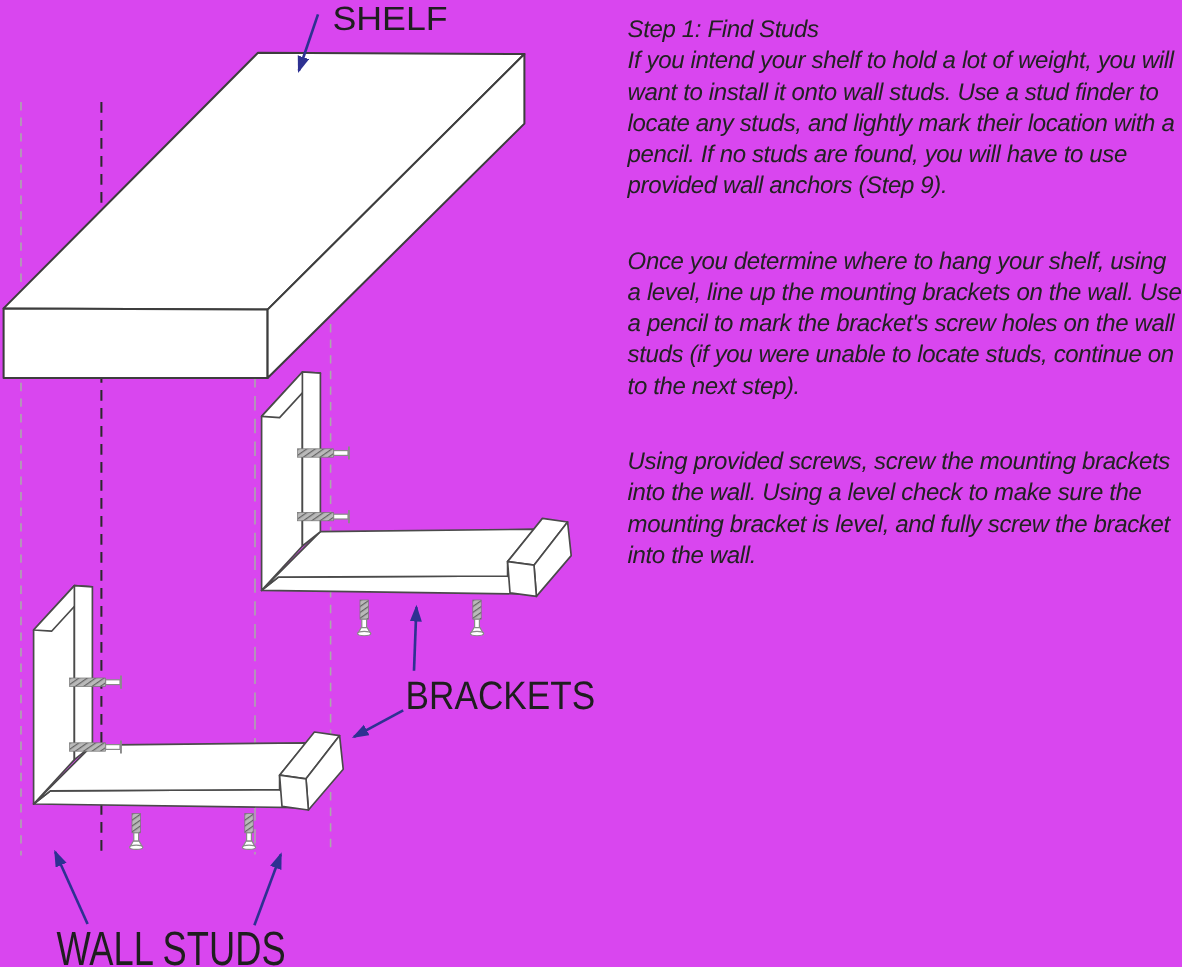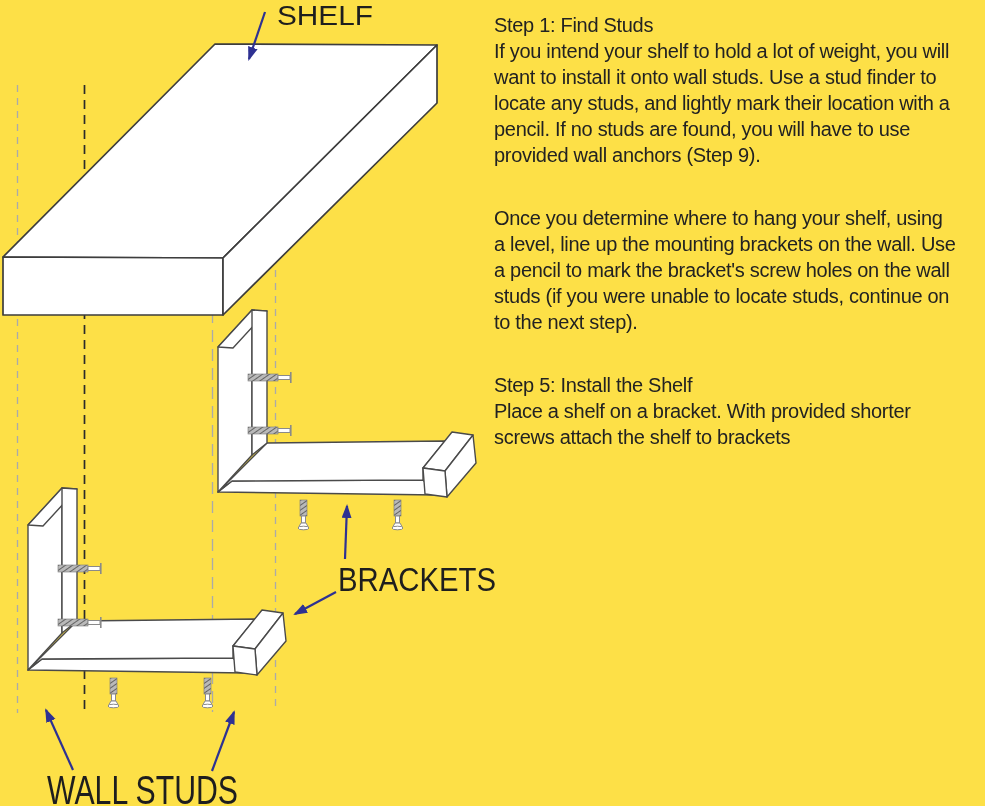--- a/index.html
+++ b/index.html
@@ -1,19 +1,19 @@
 <!DOCTYPE html>
 <html><head>
 <meta charset="utf-8">
 <style>
   html,body{margin:0;padding:0;background:#fff;}
-  #page{position:relative;width:985px;height:806px;background:#fde047;overflow:hidden;
+  #page{position:relative;width:985px;height:806px;background:#d946ef;overflow:hidden;
         font-family:"Liberation Sans",sans-serif;}
   #diagram-svg{position:absolute;left:0;top:0;}
-  #steps-col{position:absolute;left:494px;top:12px;width:462px;color:#222222;}
+  #steps-col{position:absolute;left:523px;top:12px;width:462px;color:#222222;font-style:italic;}
   .step{margin-top:37px;}
   .step:first-child{margin-top:0;}
   .step-title,.step-body{font-size:20px;line-height:26px;letter-spacing:-0.3px;color:#222222;}
   .diagram-label{fill:#1e1e1e;font-family:"Liberation Sans",sans-serif;}
 </style>
 </head>
 <body>
 
 <div id="page">
 
@@ -103,20 +103,17 @@
     <div class="step">
       <div class="step-title">Step 1: Find Studs</div>
       <div class="step-body">If you intend your shelf to hold a lot of weight, you will want to install it onto wall studs. Use a stud finder to locate any studs, and lightly mark their location with a pencil. If no studs are found, you will have to use provided wall anchors (Step 9).</div>
     </div>
     <div class="step">
       <div class="step-body">Once you determine where to hang your shelf, using a level, line up the mounting brackets on the wall. Use a pencil to mark the bracket's screw holes on the wall studs (if you were unable to locate studs, continue on to the next step).</div>
     </div>
     <div class="step">
     </div>
     <div class="step">
-    </div>
-    <div class="step">
-      <div class="step-title">Step 5: Install the Shelf</div>
-      <div class="step-body">Place a shelf on a bracket. With provided shorter screws attach the shelf to brackets</div>
+      <div class="step-body">Using provided screws, screw the mounting brackets into the wall. Using a level check to make sure the mounting bracket is level, and fully screw the bracket into the wall.</div>
     </div>
   </div>
 
 </div>
 
 </body></html>

